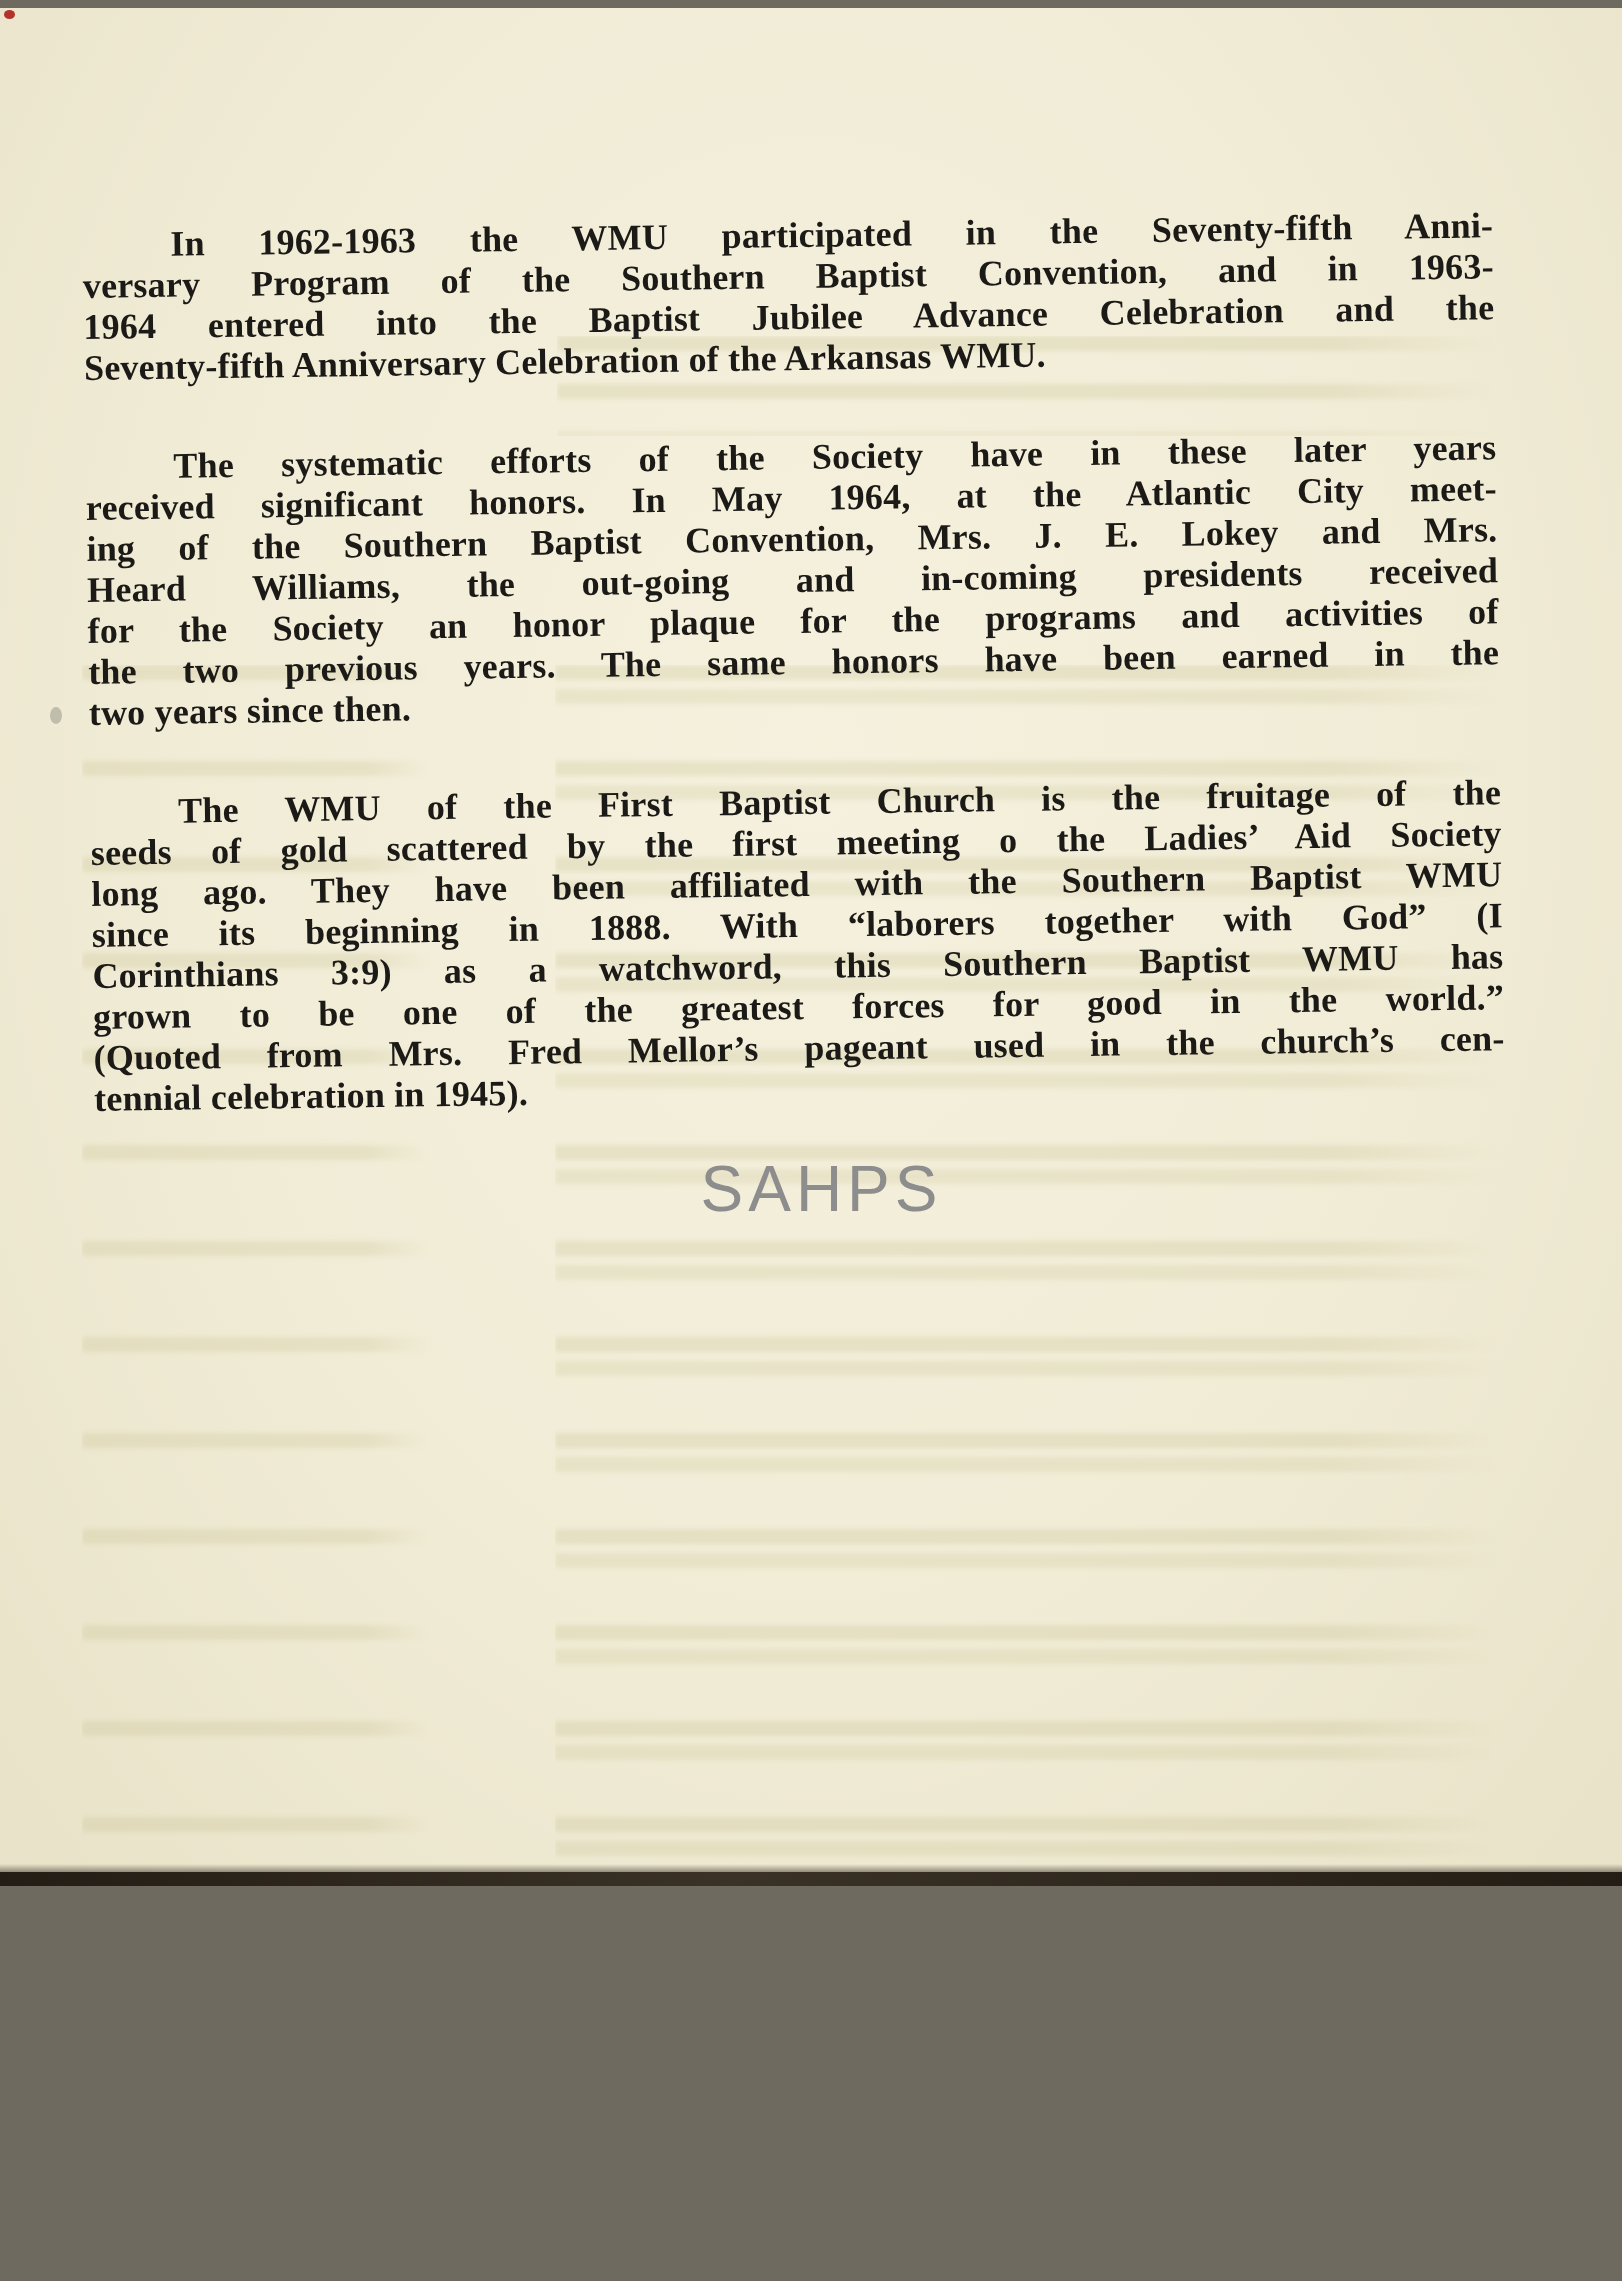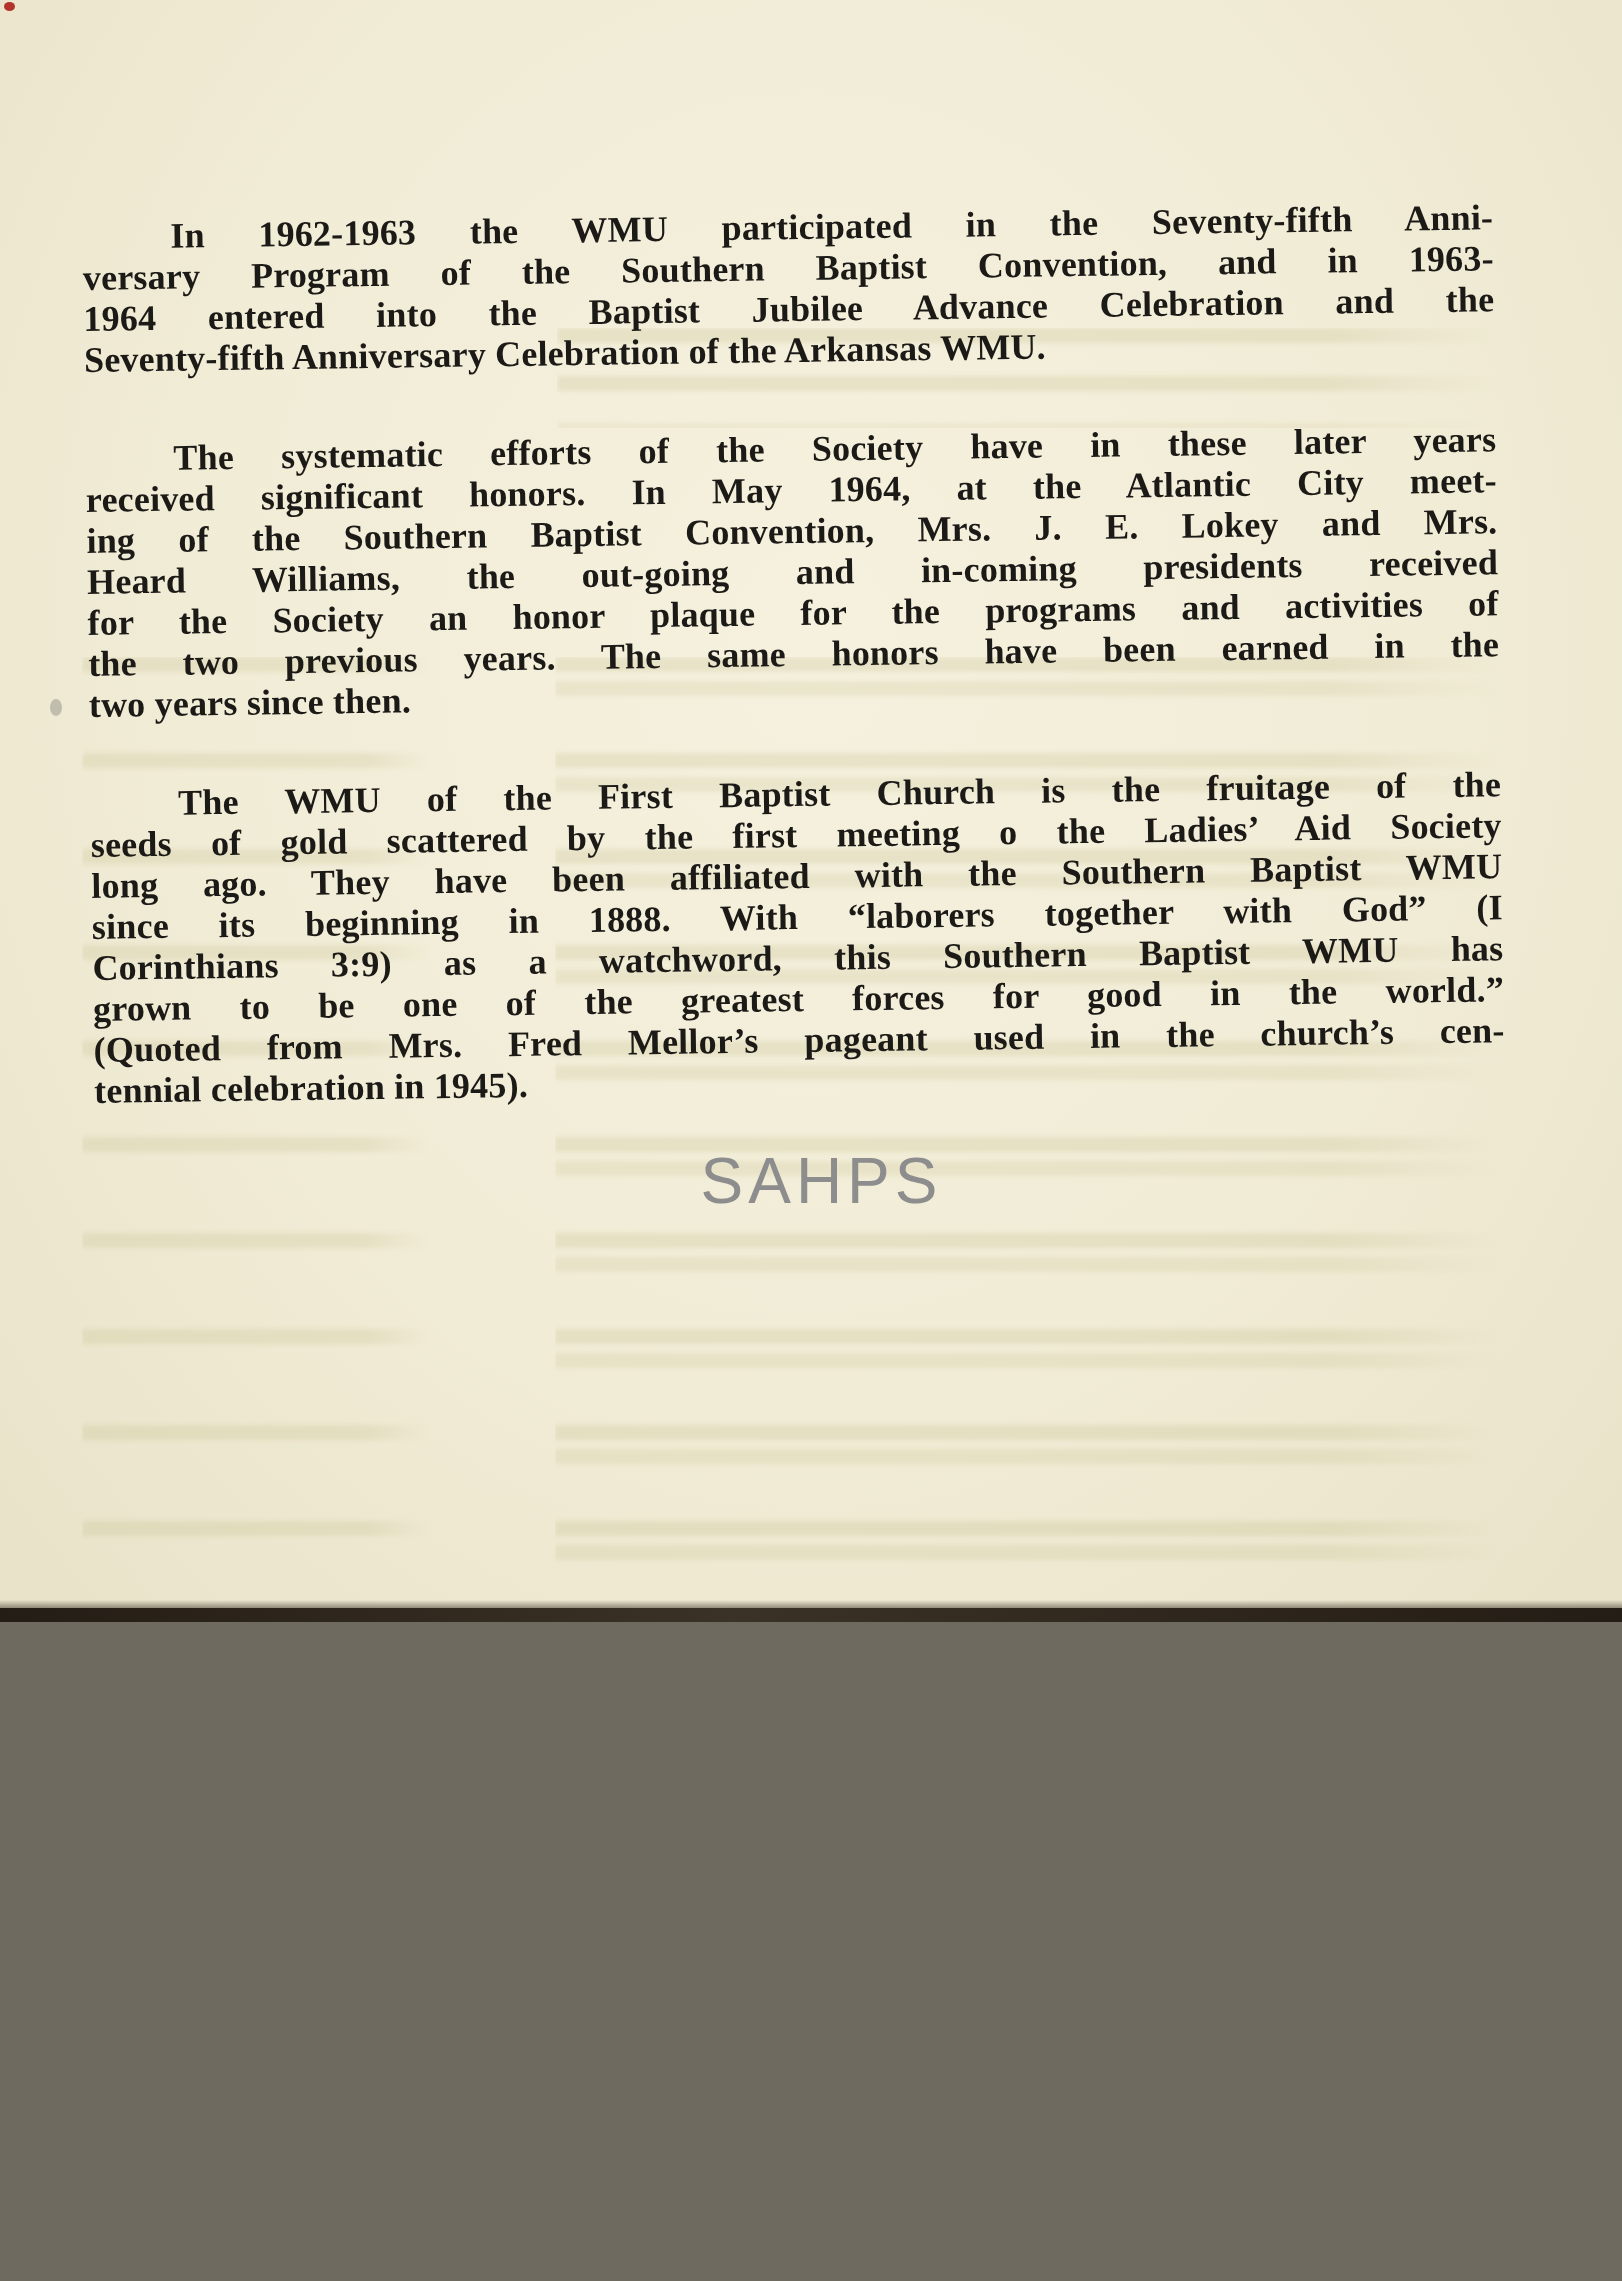--- a/index.html
+++ b/index.html
@@ -3,22 +3,22 @@
 <meta charset="utf-8">
 <style>
   html, body {
     margin: 0;
     padding: 0;
     background: #6f6a60;
   }
   .scan {
     position: relative;
     width: 1623px;
-    height: 1622px;
-    margin: 0 auto;
+    height: 1878px;
+    margin: 8px auto;
     overflow: hidden;
     background:
       radial-gradient(ellipse at 50% 40%, #f5f1de 0%, #f1ecd6 55%, #e8e2c8 100%);
     font-family: "Liberation Serif", "DejaVu Serif", serif;
     color: var(--ink, #1c1a17);
   }
 
   
   .text-block {
     position: absolute;

